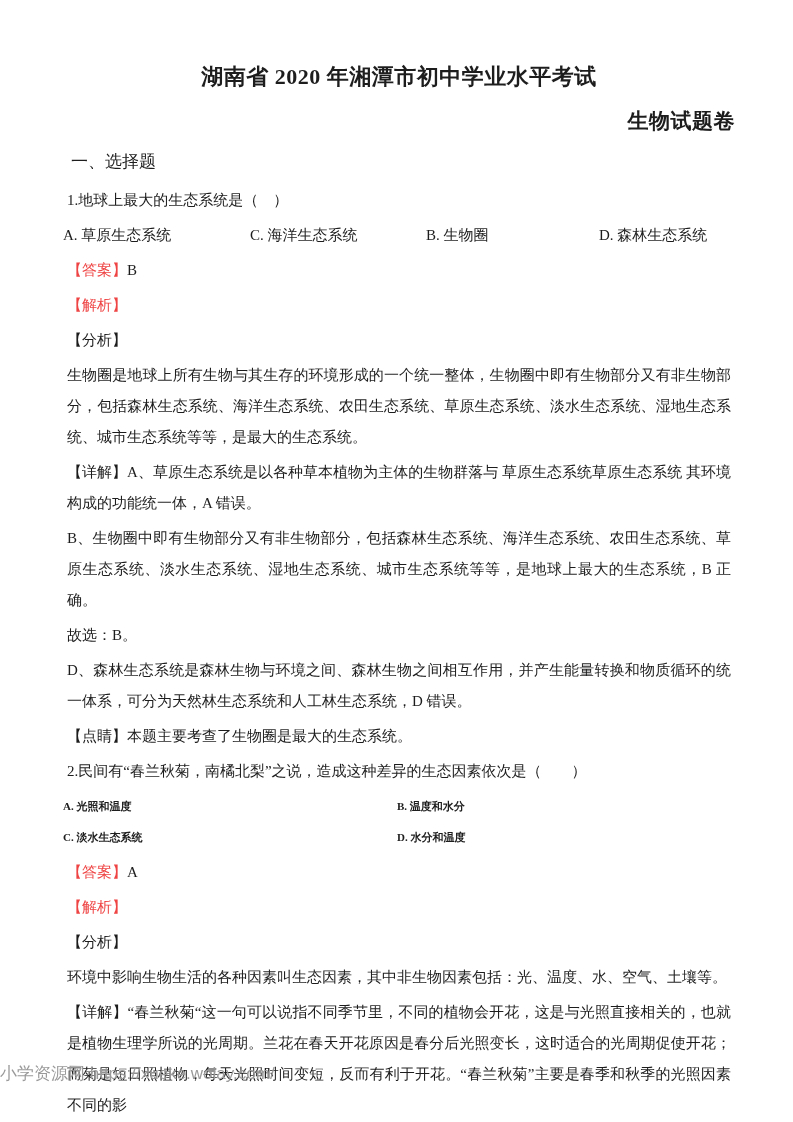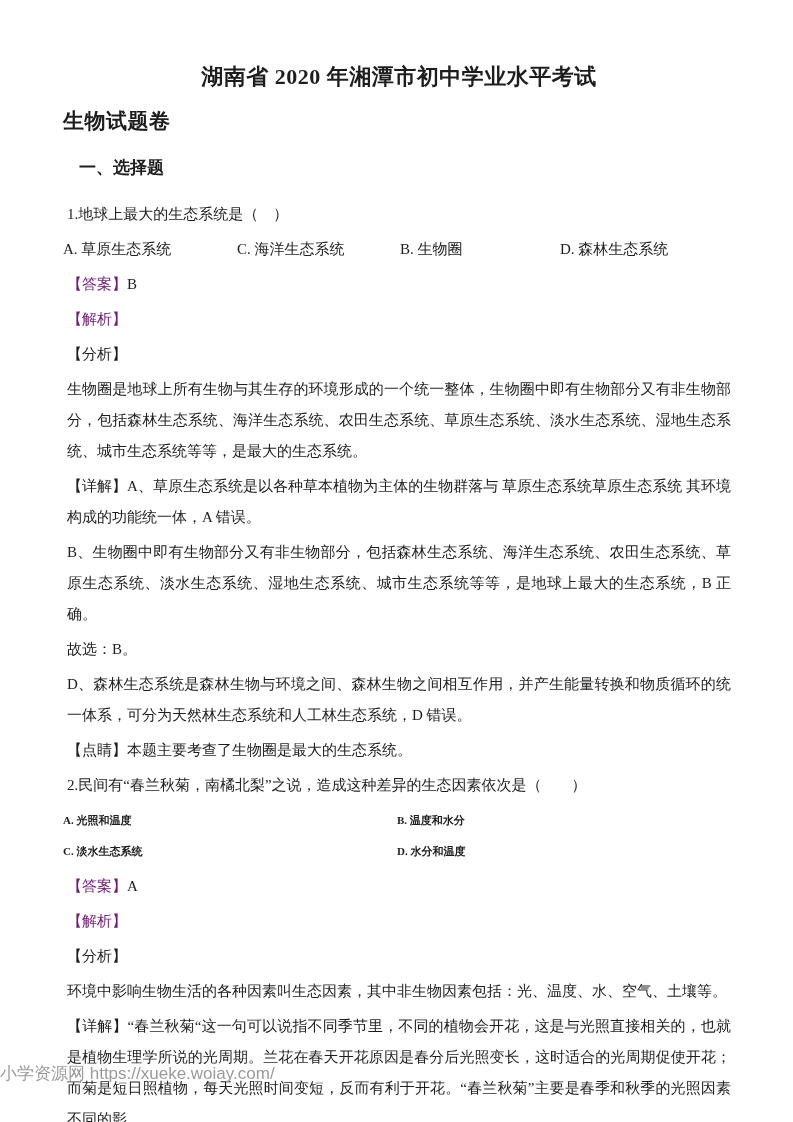--- a/index.html
+++ b/index.html
@@ -22,48 +22,49 @@
     font-size: 22px;
     font-weight: bold;
     text-align: center;
     margin: 0 0 14px 0;
     line-height: 30px;
     letter-spacing: 0.5px;
   }
   .doc-subtitle {
     font-size: 21px;
     font-weight: bold;
-    text-align: left;
+    text-align: right;
     margin: 0 0 10px 0;
     line-height: 30px;
     letter-spacing: 0.5px;
   }
   .section-heading {
     font-size: 17px;
-    font-weight: bold;
+    font-weight: normal;
     line-height: 31px;
-    margin: 16px;
+    margin: 8px;
   }
   p.line {
     font-size: 15px;
     line-height: 31px;
     margin: 4px;
   }
   p.just {
     text-align: justify;
     text-justify: inter-ideograph;
   }
   .blue {
-    color: #701a75;
+    color: #ef4444;
   }
   .options-4 {
     display: grid;
     grid-template-columns: 174px 163px 160px 1fr;
     font-size: 15px;
     line-height: 31px;
+    gap: 13px;
   }
   .options-2 {
     display: grid;
     grid-template-columns: 334px 1fr;
     font-size: 11px;
     line-height: 31px;
     font-weight: bold;
   }
   .footer-watermark {
     position: absolute;

